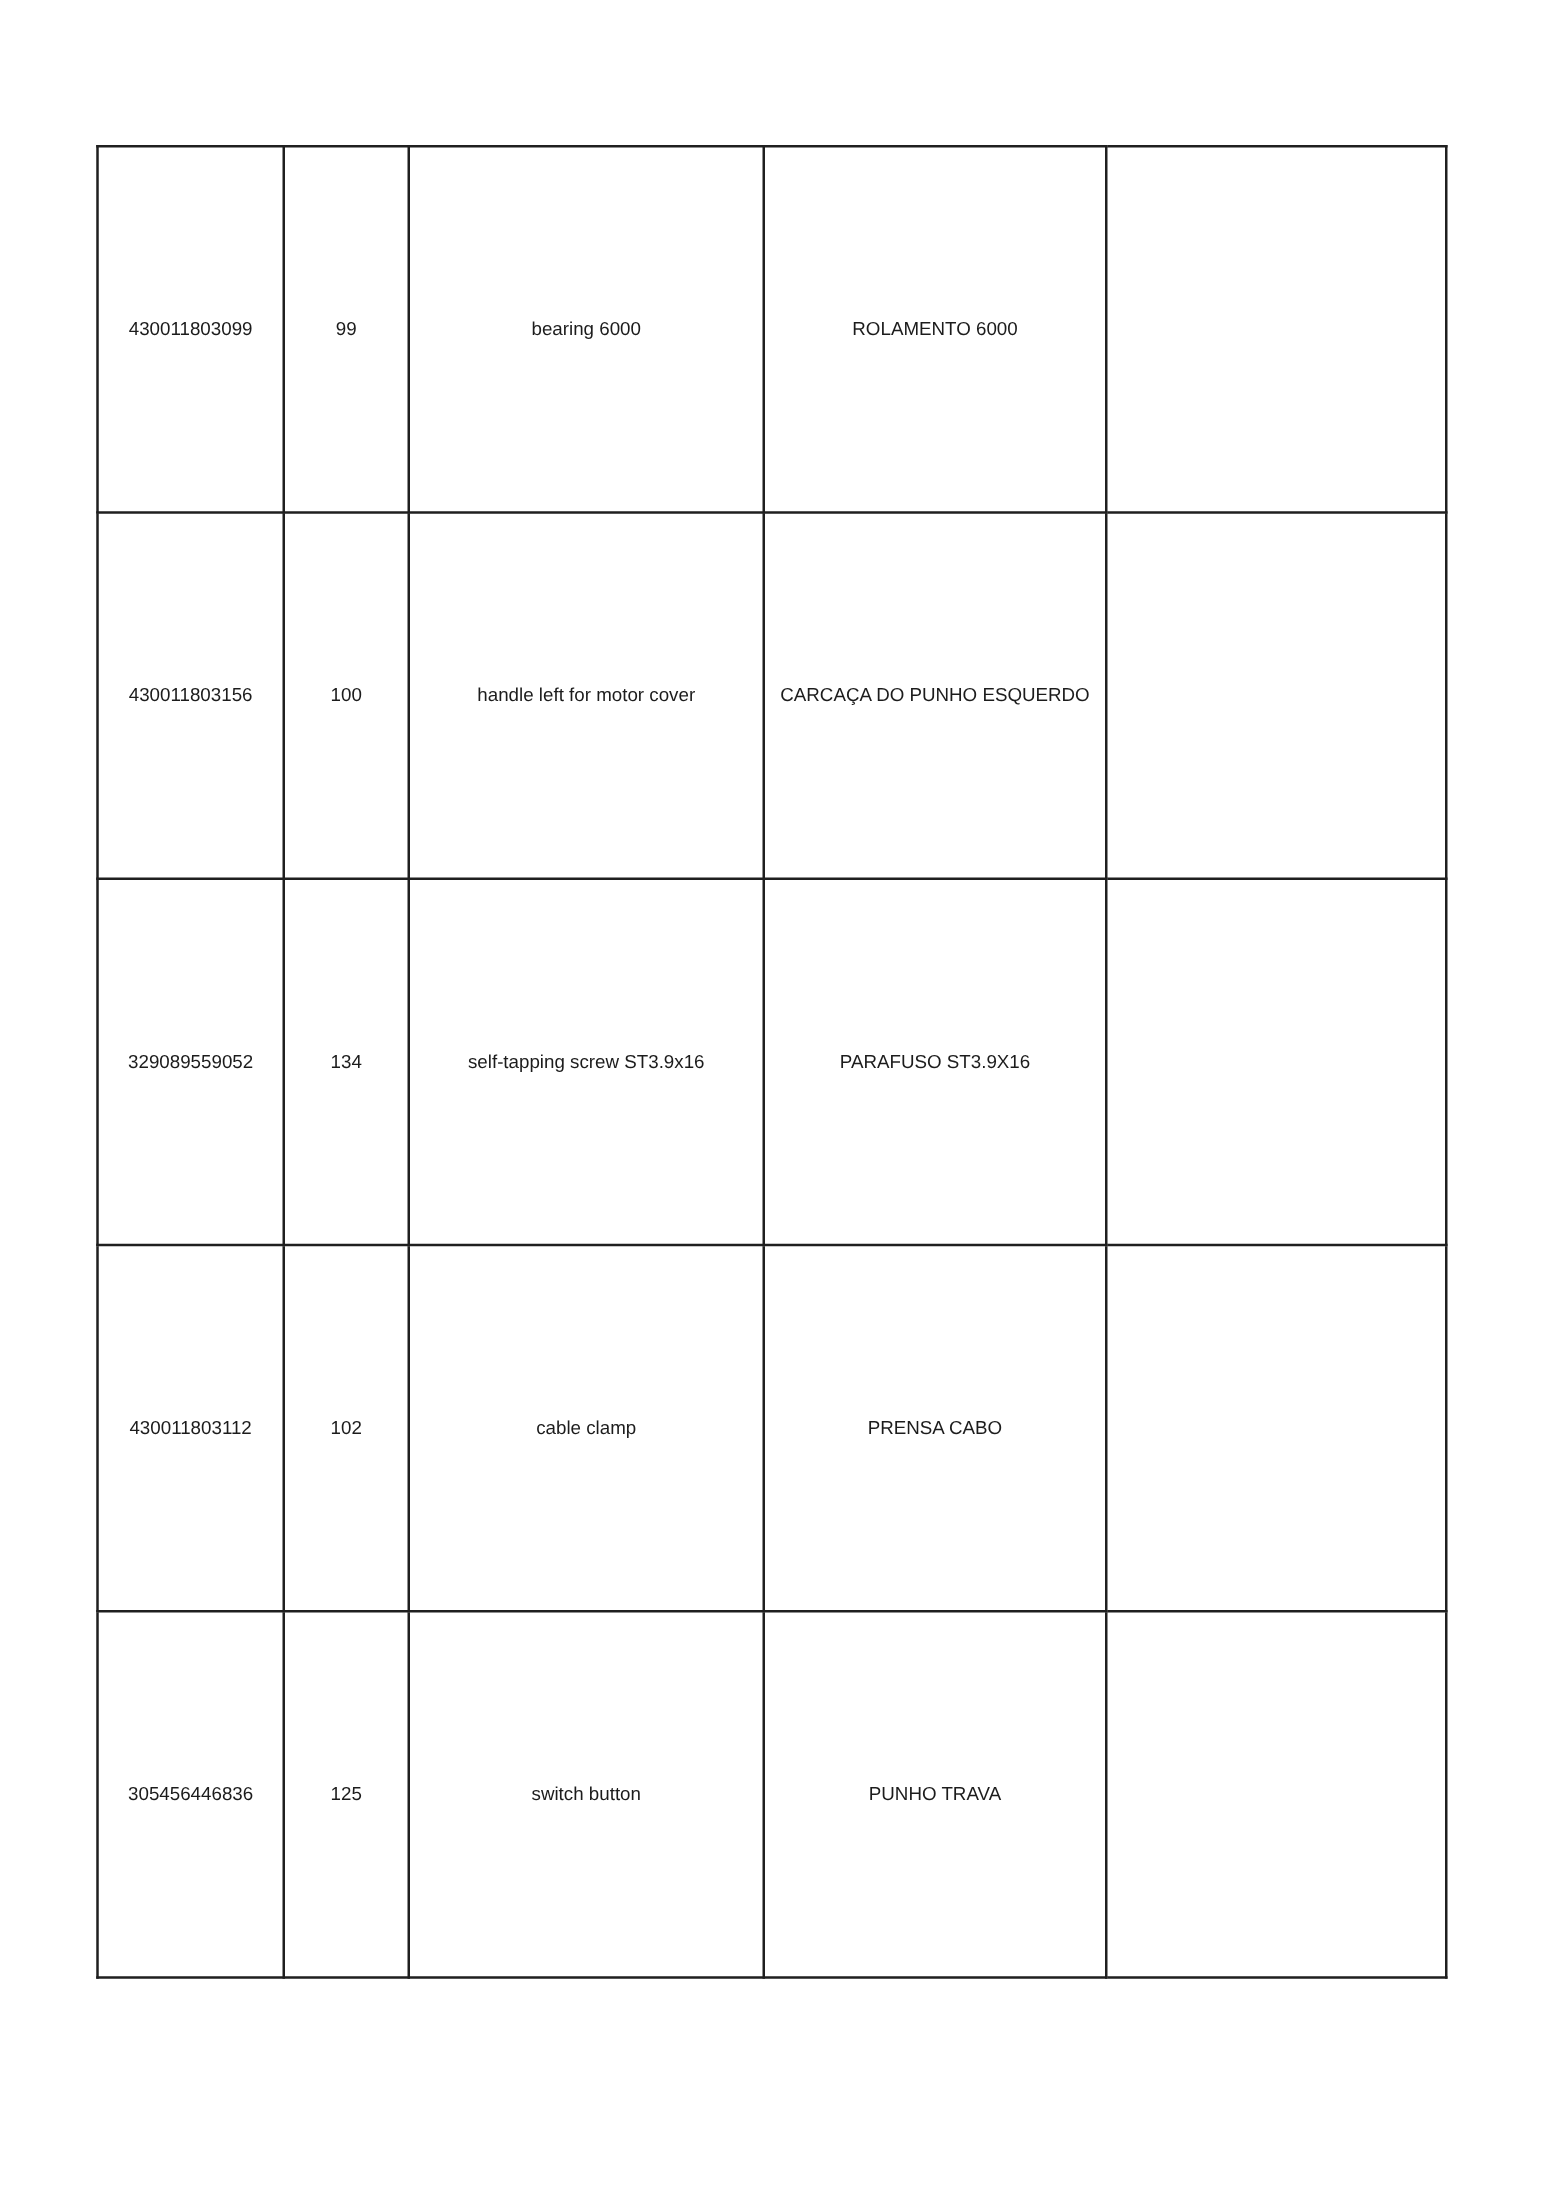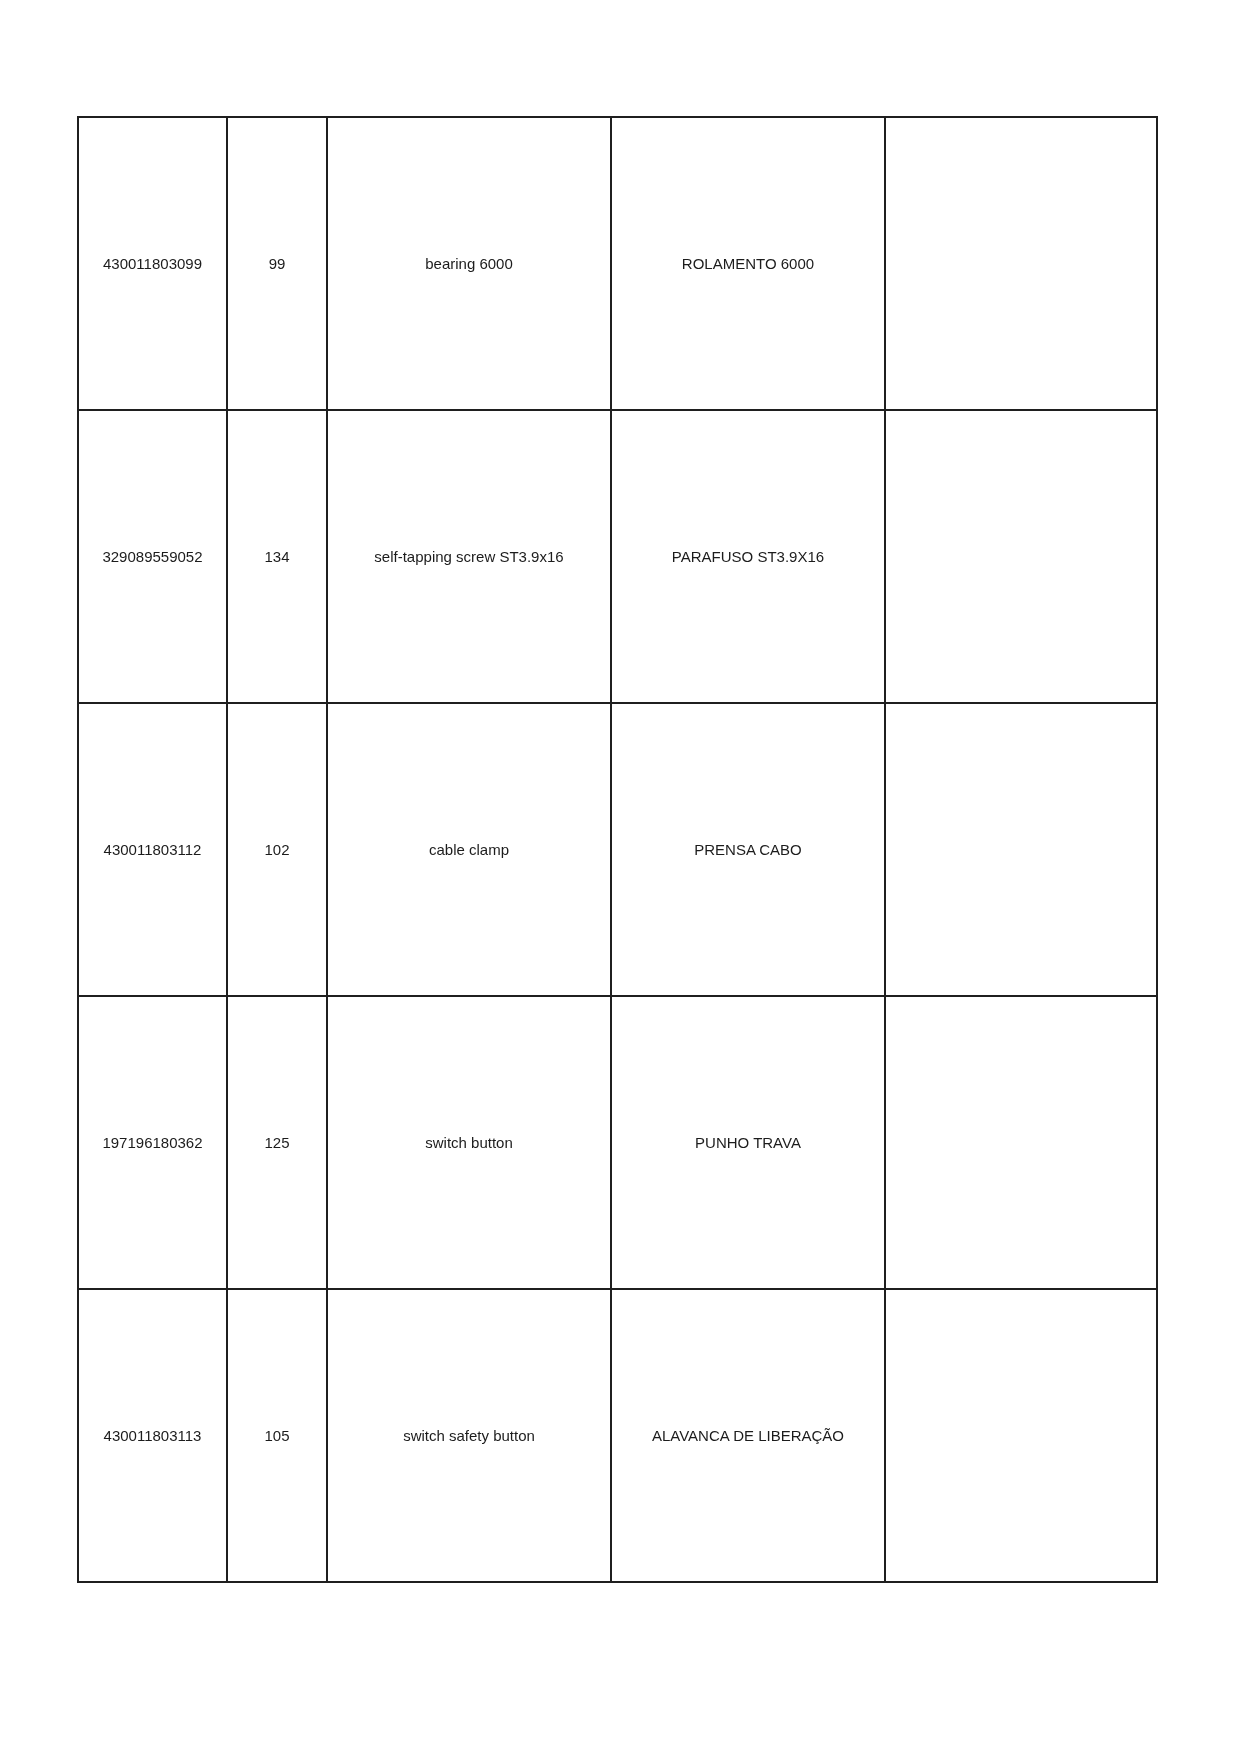--- a/index.html
+++ b/index.html
@@ -59,42 +59,42 @@
     </colgroup>
     <tbody>
       <tr class="parts-row">
         <td>430011803099</td>
         <td>99</td>
         <td>bearing 6000</td>
         <td>ROLAMENTO 6000</td>
         <td></td>
       </tr>
       <tr class="parts-row">
+        <td>430011803156</td>
+        <td>100</td>
+        <td>handle left for motor cover</td>
+        <td>CARCAÇA DO PUNHO ESQUERDO</td>
+        <td></td>
+      </tr>
+      <tr class="parts-row">
         <td>329089559052</td>
         <td>134</td>
         <td>self-tapping screw ST3.9x16</td>
         <td>PARAFUSO ST3.9X16</td>
         <td></td>
       </tr>
       <tr class="parts-row">
         <td>430011803112</td>
         <td>102</td>
         <td>cable clamp</td>
         <td>PRENSA CABO</td>
         <td></td>
       </tr>
       <tr class="parts-row">
-        <td>197196180362</td>
+        <td>305456446836</td>
         <td>125</td>
         <td>switch button</td>
         <td>PUNHO TRAVA</td>
-        <td></td>
-      </tr>
-      <tr class="parts-row">
-        <td>430011803113</td>
-        <td>105</td>
-        <td>switch safety button</td>
-        <td>ALAVANCA DE LIBERAÇÃO</td>
         <td></td>
       </tr>
     </tbody>
   </table>
 </div>
 
 </body></html>

